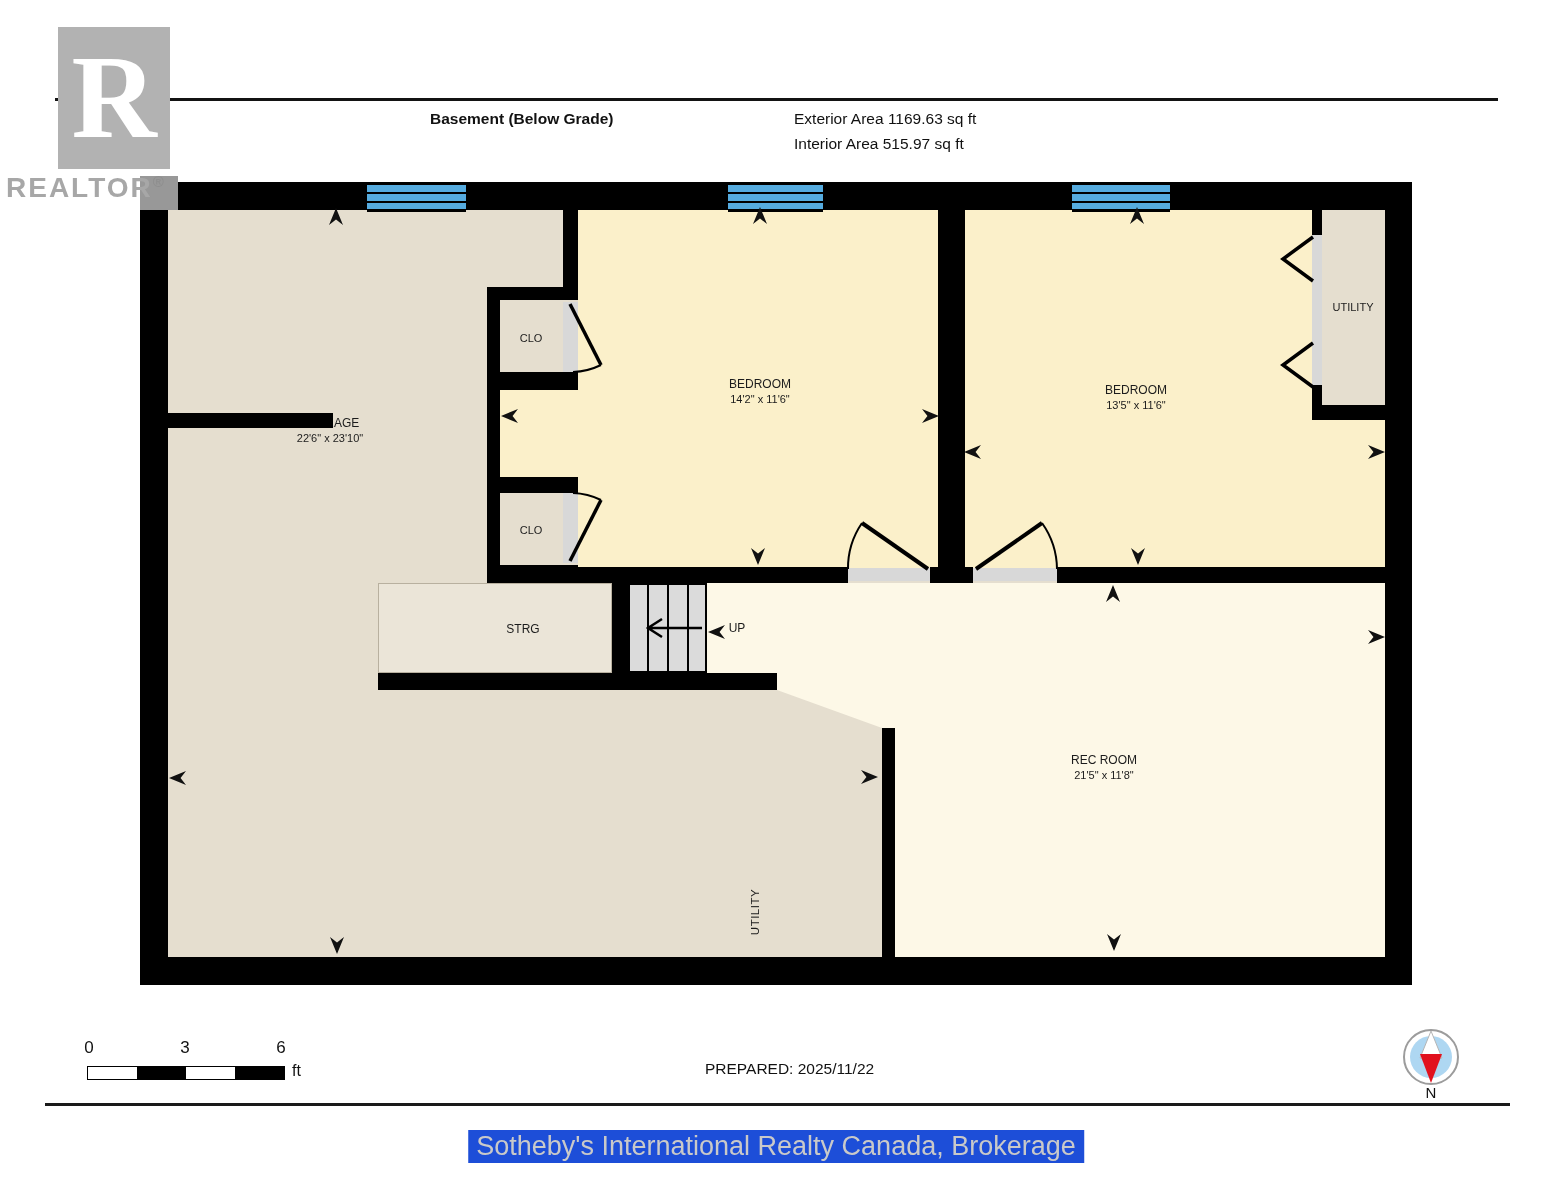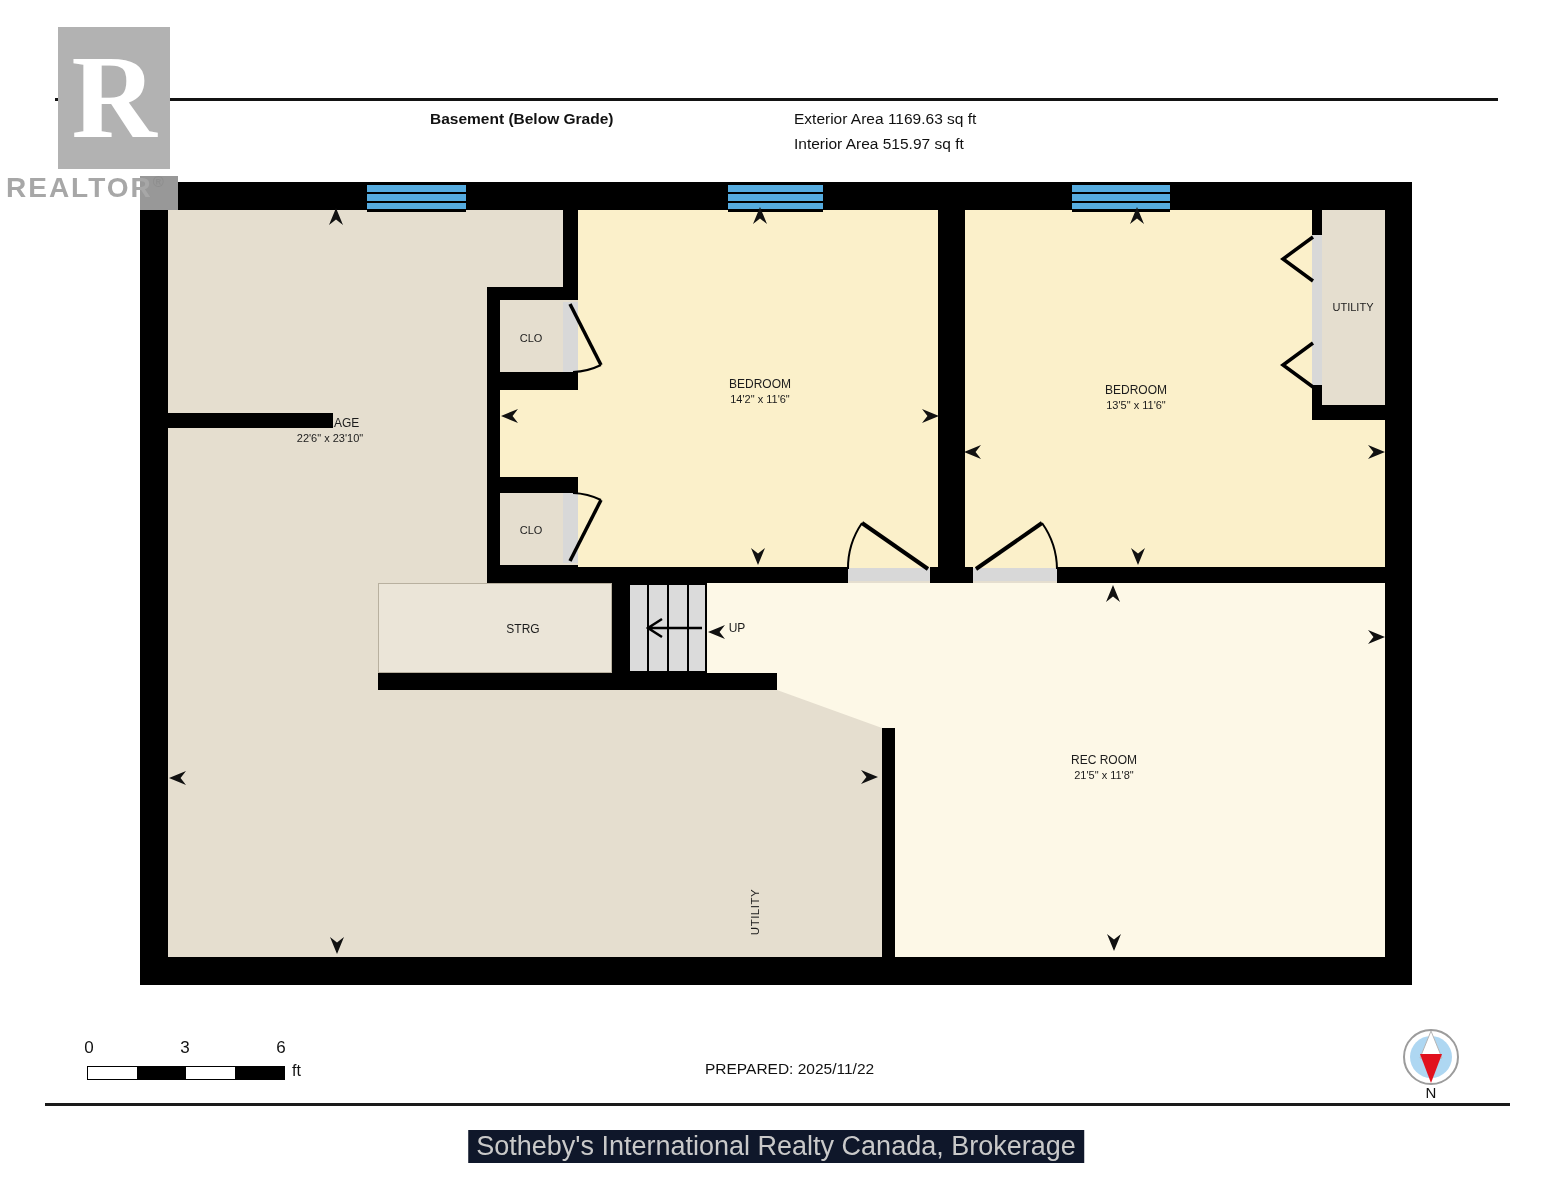--- a/index.html
+++ b/index.html
@@ -70,21 +70,21 @@
   .scale-num{position:absolute;top:1038px;font-size:17px;transform:translateX(-50%);}
   .scale-bar{position:absolute;left:87px;top:1066px;width:196px;height:12px;border:1px solid #000;
              box-sizing:content-box;display:flex;}
   .scale-bar div{height:100%;}
   .scale-ft{position:absolute;left:292px;top:1062px;font-size:16px;}
   .prepared{position:absolute;left:705px;top:1060px;font-size:15.5px;}
   .compass-n{position:absolute;left:1431px;top:1084px;font-size:15px;transform:translateX(-50%);}
   .footer-rule{position:absolute;left:45px;top:1103px;width:1465px;height:3px;background:#1a1a1a;}
   .disclaimer{position:absolute;left:47px;top:1112px;font-size:14.5px;color:#000;}
   .watermark{position:absolute;left:776px;top:1130px;transform:translateX(-50%);z-index:60;
-             background:#0f172a;color:#c9c9c9;font-size:27px;padding:1px 8px;white-space:nowrap;}
+             background:#1d4ed8;color:#c9c9c9;font-size:27px;padding:1px 8px;white-space:nowrap;}
 </style>
 </head>
 <body>
 
 <div id="page">
 
   <div class="title-rule"></div>
   <div class="floor-label">Basement (Below Grade)</div>
   <div class="area-line1">Exterior Area 1169.63 sq ft</div>
   <div class="area-line2">Interior Area 515.97 sq ft</div>

